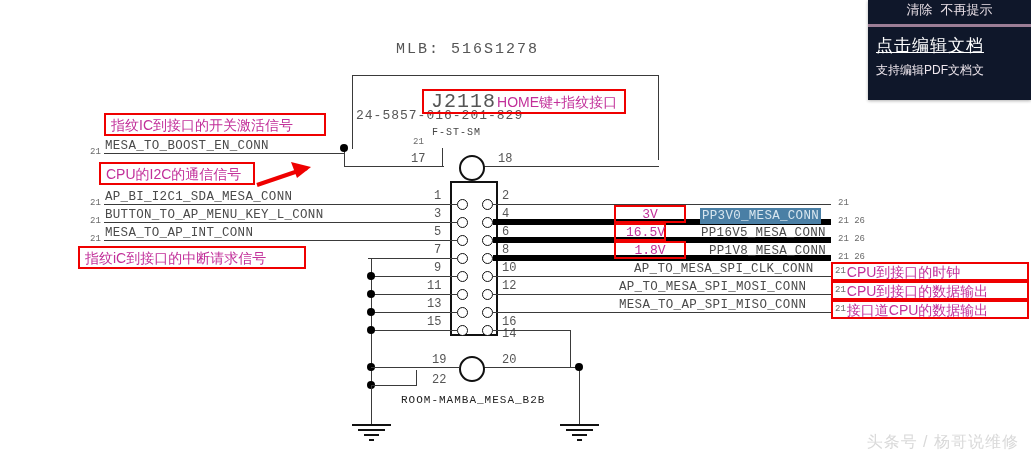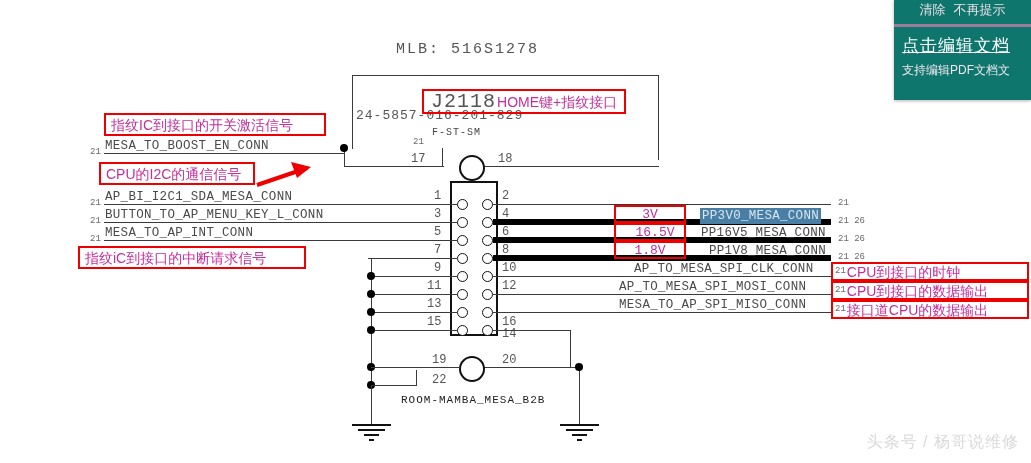--- a/index.html
+++ b/index.html
@@ -28,21 +28,21 @@
        display:flex;align-items:center;white-space:nowrap;box-sizing:border-box;}
   .annpad{padding:2px 5px;}
 
   
   .connbox{position:absolute;border:2px solid #111;background:#fff;box-sizing:border-box;}
 
   
   .sel{background:#4a7fa5;color:#d8e6ef;}
 
   
-  #promo{position:absolute;right:0;top:0;width:137px;height:100px;background:#0f766e;
+  #promo{position:absolute;right:0;top:0;width:163px;height:100px;background:#0f172a;
          box-shadow:0 1px 3px rgba(0,0,0,.3);}
   #promo .bar{position:absolute;left:0;right:0;top:24px;height:3px;background:#9b7d95;}
   #promo .ptop{position:absolute;left:0;right:0;top:-2px;height:24px;color:#e8dfe6;font-size:13px;
                display:flex;align-items:center;justify-content:center;gap:8px;}
   #promo .pmain{position:absolute;left:8px;top:34px;color:#ffffff;font-size:17px;
                 text-decoration:underline;letter-spacing:1px;}
   #promo .psub{position:absolute;left:8px;top:62px;color:#efe7ee;font-size:12px;white-space:nowrap;}
 
   #watermark{position:absolute;right:12px;bottom:10px;color:#d9d9d9;font-size:16px;letter-spacing:1px;}
 
@@ -171,21 +171,21 @@
   <div class="signame" style="left:709px;top:244px;">PP1V8_MESA_CONN</div>
   <div class="tinynum" style="left:838px;top:252px;">21  26</div>
 
   <div class="signame" style="left:634px;top:262px;">AP_TO_MESA_SPI_CLK_CONN</div>
   <div class="signame" style="left:619px;top:280px;">AP_TO_MESA_SPI_MOSI_CONN</div>
   <div class="signame" style="left:619px;top:298px;">MESA_TO_AP_SPI_MISO_CONN</div>
 
   <div class="ann" style="left:614px;top:205px;width:72px;height:18px;justify-content:center;">
     <span class="mono" style="font-size:13px;">3V</span>
   </div>
-  <div class="ann" style="left:614px;top:223px;width:72px;height:18px;justify-content:center;padding-left:10px;">
+  <div class="ann" style="left:614px;top:223px;width:52px;height:18px;justify-content:flex-start;padding-left:10px;">
     <span class="mono" style="font-size:13px;">16.5V</span>
   </div>
   <div class="ann" style="left:614px;top:241px;width:72px;height:18px;justify-content:center;">
     <span class="mono" style="font-size:13px;">1.8V</span>
   </div>
 
   <div class="ann" style="left:831px;top:262px;width:198px;height:19px;">
     <span class="tinynum" style="position:relative;left:0;top:0;padding:0 1px 0 2px;">21</span>
     <span style="font-size:14px;">CPU到接口的时钟</span>
   </div>

